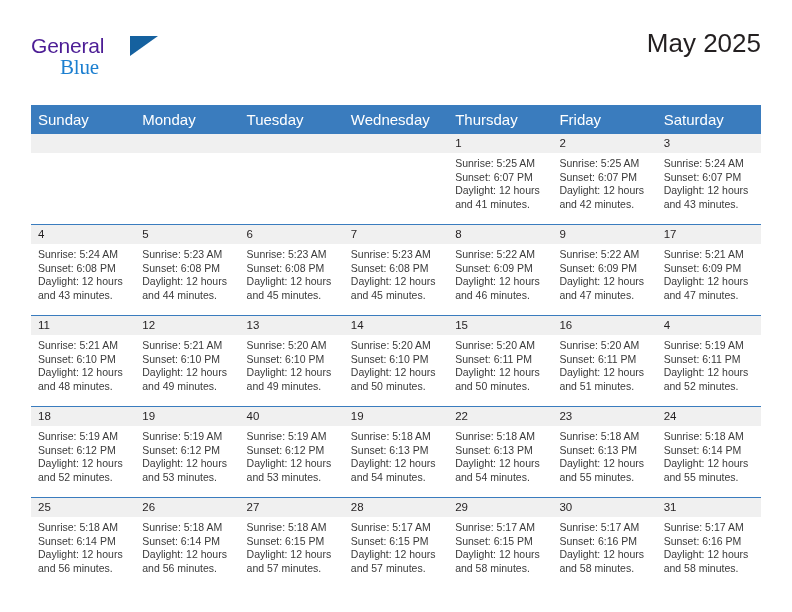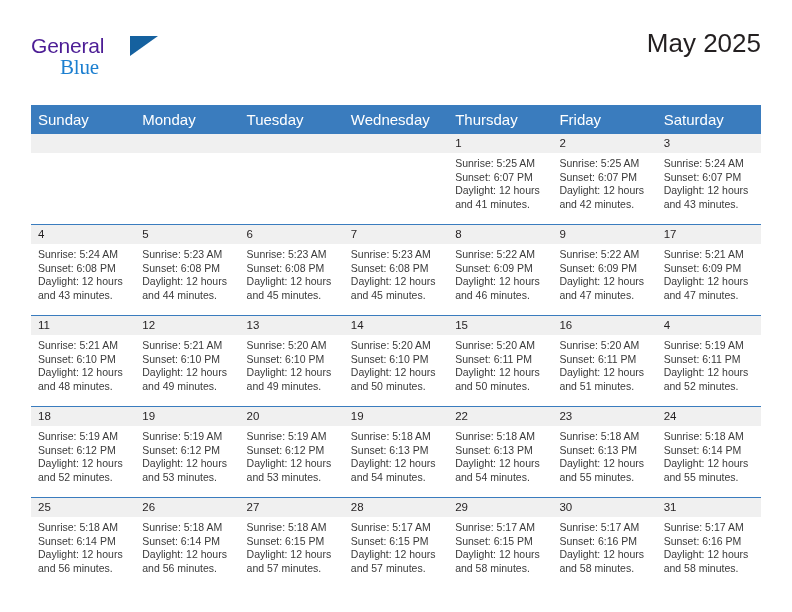--- a/index.html
+++ b/index.html
@@ -408,21 +408,21 @@
               <div class="events">
                 <div>Sunrise: 5:19 AM</div>
                 <div>Sunset: 6:12 PM</div>
                 <div>Daylight: 12 hours</div>
                 <div>and 53 minutes.</div>
               </div>
             </div>
           </td>
           <td>
             <div class="daycell">
-              <div class="daynum-band">20</div>
+              <div class="daynum-band">40</div>
               <div class="events">
                 <div>Sunrise: 5:19 AM</div>
                 <div>Sunset: 6:12 PM</div>
                 <div>Daylight: 12 hours</div>
                 <div>and 53 minutes.</div>
               </div>
             </div>
           </td>
           <td>
             <div class="daycell">

